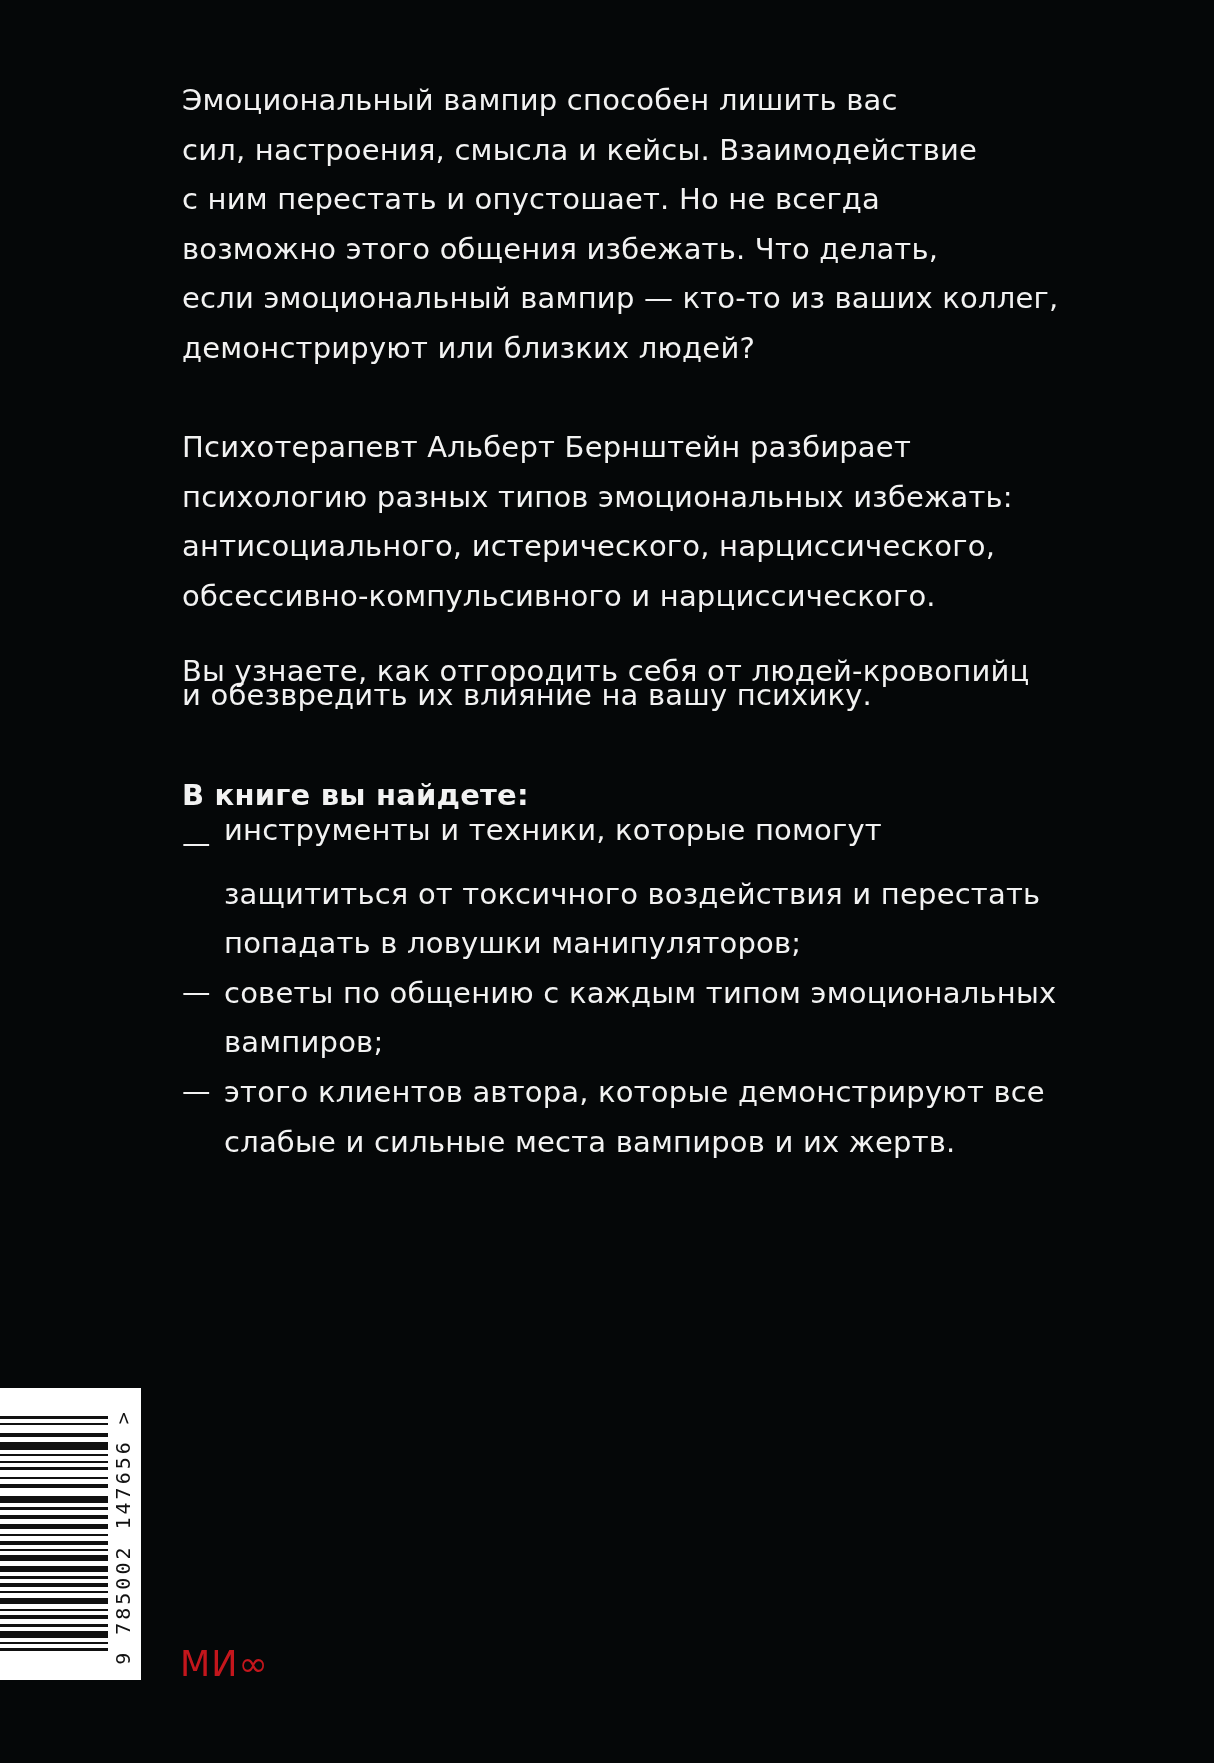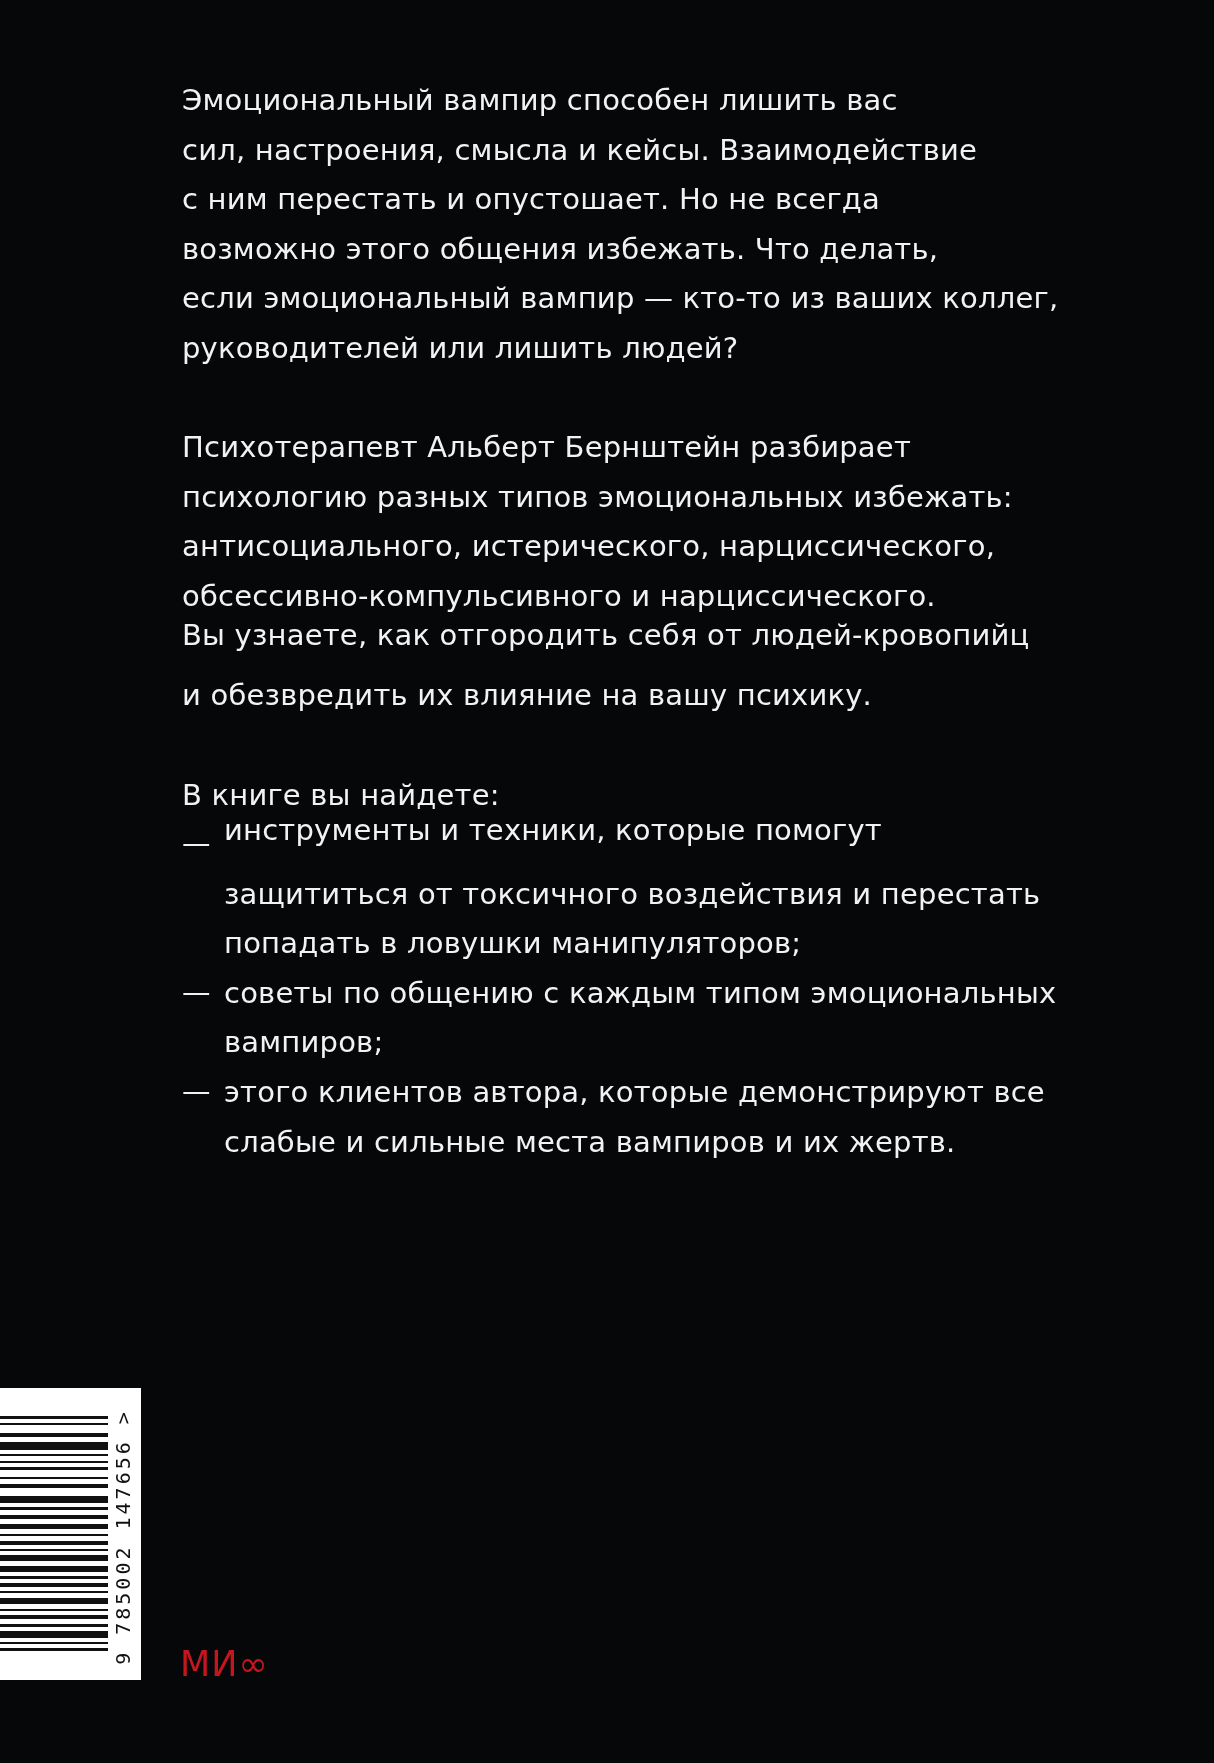--- a/index.html
+++ b/index.html
@@ -1,48 +1,48 @@
 <!DOCTYPE html>
 <html><head>
 <meta charset="utf-8">
 <style>
   html,body{margin:0;padding:0;}
   body{width:1214px;height:1763px;background:#050708;position:relative;overflow:hidden;
        font-family:"DejaVu Sans","Liberation Sans",sans-serif;color:#f2f2f2;}
   .line{position:absolute;left:182px;font-size:29px;line-height:36px;white-space:nowrap;letter-spacing:0.2px;}
   .ind{left:224px;}
-  .bold{font-weight:normal;}
+  .bold{font-weight:bold;}
   .dash{position:absolute;left:182px;font-size:28.5px;line-height:36px;}
   #barcode{position:absolute;left:0;top:1388px;width:141px;height:292px;background:#fff;}
   #bars{position:absolute;left:0;top:0;width:108px;height:292px;}
   #bc-digits{position:absolute;left:108px;top:14px;width:30px;height:270px;}
   #bc-digits span{position:absolute;left:50%;top:50%;transform:translate(-50%,-50%) rotate(-90deg);
      font-family:"DejaVu Sans Mono","Liberation Mono",monospace;font-size:20px;color:#111;white-space:nowrap;letter-spacing:3px;}
   #logo{position:absolute;left:180px;top:1640px;font-size:35px;color:#c4161c;font-family:"DejaVu Sans","Liberation Sans",sans-serif;letter-spacing:1px;line-height:48px;}
 </style>
 </head>
 <body>
 
 <div>
 
   <div>
     <div class="line" style="top:82px">Эмоциональный вампир способен лишить вас</div>
     <div class="line" style="top:132px">сил, настроения, смысла и кейсы. Взаимодействие</div>
     <div class="line" style="top:181px">с ним перестать и опустошает. Но не всегда</div>
     <div class="line" style="top:231px">возможно этого общения избежать. Что делать,</div>
     <div class="line" style="top:280px">если эмоциональный вампир — кто-то из ваших коллег,</div>
-    <div class="line" style="top:330px">руководителей или лишить людей?</div>
+    <div class="line" style="top:330px">демонстрируют или близких людей?</div>
   </div>
 
   <div>
     <div class="line" style="top:429px">Психотерапевт Альберт Бернштейн разбирает</div>
     <div class="line" style="top:479px">психологию разных типов эмоциональных избежать:</div>
     <div class="line" style="top:528px">антисоциального, истерического, нарциссического,</div>
     <div class="line" style="top:578px">обсессивно-компульсивного и нарциссического.</div>
-    <div class="line" style="top:617px">Вы узнаете, как отгородить себя от людей-кровопийц</div>
+    <div class="line" style="top:653px">Вы узнаете, как отгородить себя от людей-кровопийц</div>
     <div class="line" style="top:677px">и обезвредить их влияние на вашу психику.</div>
   </div>
 
   <div class="line bold" style="top:777px">В книге вы найдете:</div>
 
   <div>
     <div>
       <span class="dash" style="top:826px">—</span>
       <div class="line ind" style="top:812px">инструменты и техники, которые помогут</div>
       <div class="line ind" style="top:876px">защититься от токсичного воздействия и перестать</div>

